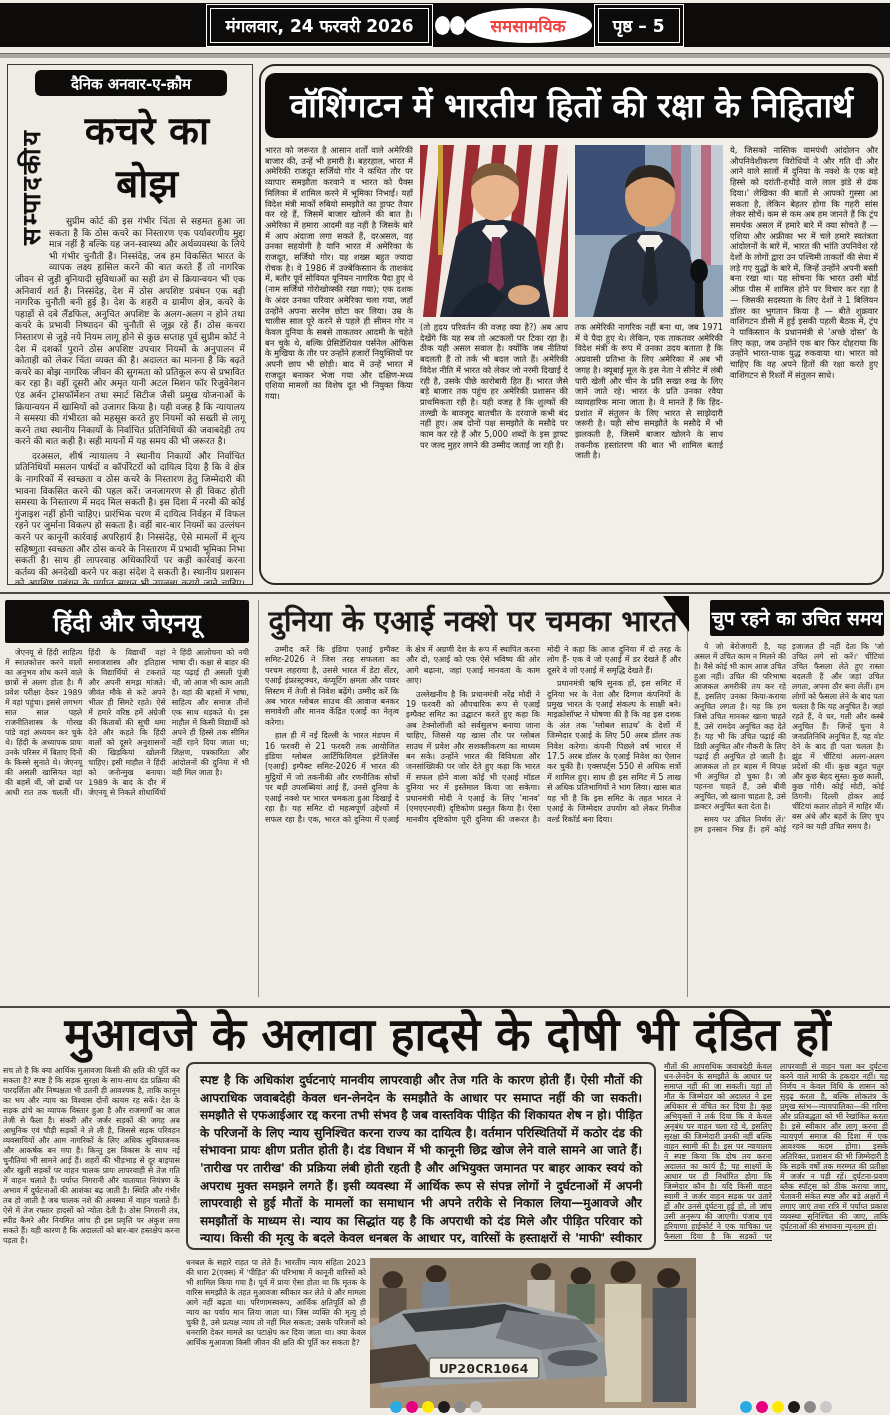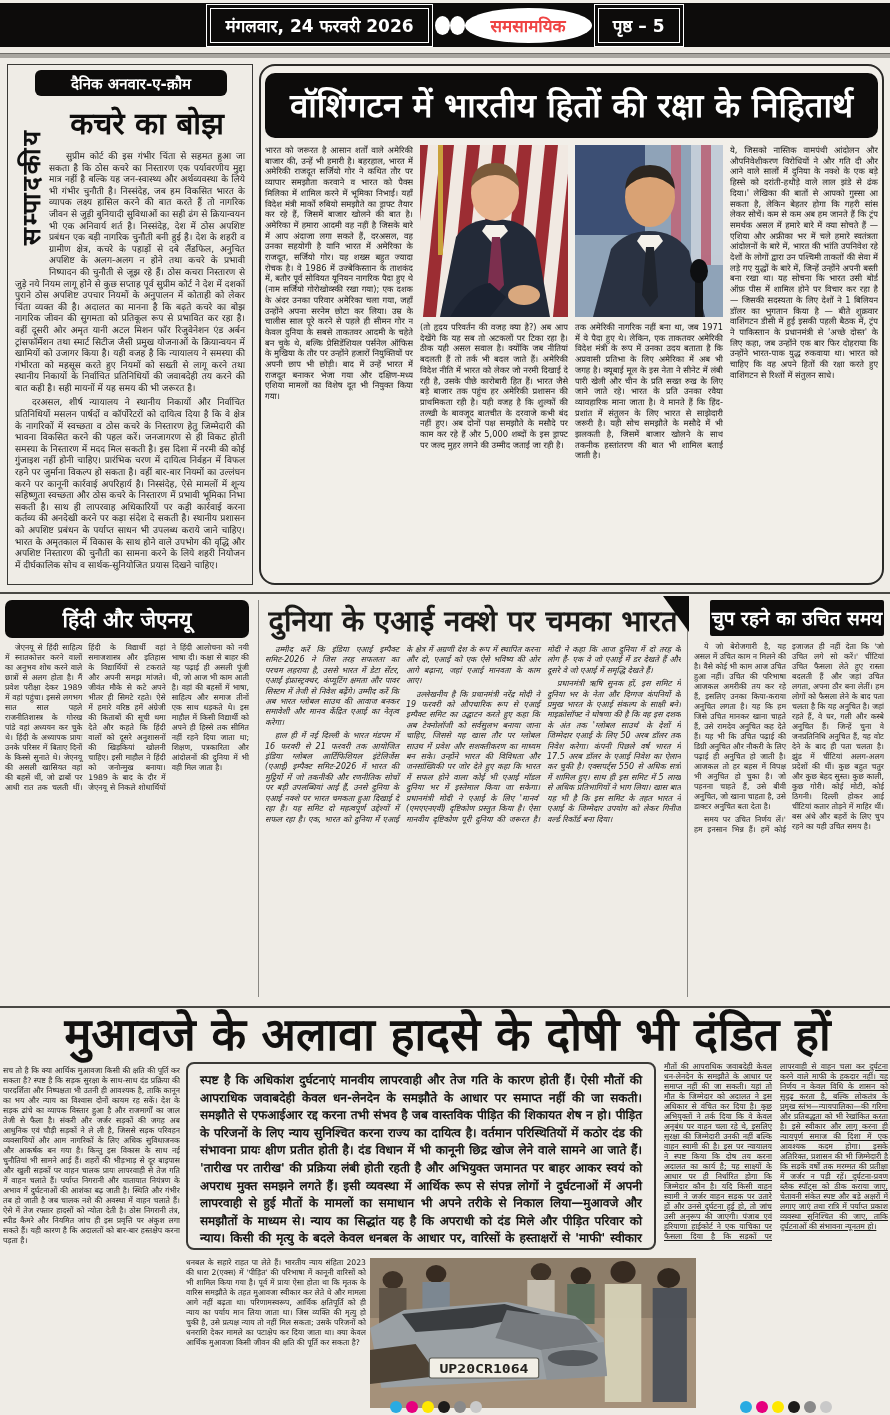--- a/index.html
+++ b/index.html
@@ -38,21 +38,21 @@
   #editorial .kicker{
     background:#0d0c0b;color:#fff;font-weight:bold;font-size:15px;
     text-align:center;margin:0 18px 2px 20px;padding:3px 0;border-radius:6px;
   }
   .vlabel{
     float:left;width:30px;height:168px;margin:4px 4px 2px 0;
     writing-mode:vertical-rl;transform:rotate(180deg);
     font-size:25px;font-weight:800;letter-spacing:3px;text-align:center;color:#111;
   }
   #editorial h2{
-    font-size:30px;font-weight:800;text-align:center;margin:6px 0 8px 0;color:#0f0e0d;
+    font-size:39px;font-weight:800;text-align:center;margin:6px 0 8px 0;color:#0f0e0d;
   }
   #editorial p{
     font-size:9px;line-height:11.6px;text-align:justify;margin:0 0 3px 0;text-indent:17px;
   }
 
   
   #lead{
     position:absolute;left:259px;top:64px;width:625px;height:521px;
     border:2px solid #2b2a28;border-radius:16px;box-sizing:border-box;
     padding:7px 4px;background:#f2efe9;overflow:hidden;
@@ -64,28 +64,28 @@
   }
   #lead .cols{display:flex;gap:7px;}
   #lead .col{width:148px;height:438px;overflow:hidden;font-size:8.3px;line-height:10.7px;text-align:justify;}
   .photo{width:100%;height:172px;margin-bottom:5px;overflow:hidden;background:#777;}
   .photo svg{display:block;width:100%;height:100%;}
 
   
   #midband{position:absolute;left:0;top:592px;width:890px;height:414px;border-top:2px solid #4a4945;}
   .midsec{position:absolute;top:6px;box-sizing:border-box;}
   #mid-left{left:2px;width:250px;padding:0 3px;}
-  #mid-left .bar{background:#0d0c0b;color:#fff;font-weight:800;font-size:21px;text-align:center;padding:5px 0;border-radius:7px;}
+  #mid-left .bar{background:#0d0c0b;color:#fff;font-weight:800;font-size:24px;text-align:center;padding:5px 0;border-radius:2px;}
   #mid-left .mbody{margin-top:5px;height:358px;overflow:hidden;column-count:3;column-gap:6px;}
   #mid-left p, #mid-right p, #mid-center p{font-size:7.7px;line-height:10px;text-align:justify;margin:0 0 3px 0;text-indent:10px;}
   #mid-center{left:258px;width:430px;border-left:1px solid #8a8883;border-right:1px solid #8a8883;padding:0 6px;}
   #mid-center h2{font-size:29px;font-weight:800;text-align:center;margin:0 0 6px 0;position:relative;}
   .cornertri{position:absolute;right:-8px;top:-4px;width:26px;height:36px;background:#0d0c0b;
     clip-path:polygon(100% 0,100% 100%,0 0);}
-  #mid-center .mbody{height:352px;overflow:hidden;column-count:3;column-gap:7px;font-style:italic;}
+  #mid-center .mbody{height:352px;overflow:hidden;column-count:3;column-gap:7px;}
   #mid-center p{font-size:8px;line-height:10.4px;}
   #mid-right{left:690px;width:198px;padding:0 4px;}
   #mid-right .bar{background:#0d0c0b;color:#fff;font-weight:800;font-size:19px;text-align:center;padding:5px 0;border-radius:2px;margin-left:16px;}
   #mid-right .mbody{margin-top:6px;height:358px;overflow:hidden;column-count:2;column-gap:6px;}
 
   
   #bottom{position:absolute;left:0;top:1006px;width:890px;height:409px;border-top:2px solid #4a4945;}
   #bottom .bighead{
     position:absolute;left:50px;top:1px;width:795px;
     font-size:45px;font-weight:800;text-align:center;color:#121110;line-height:52px;

